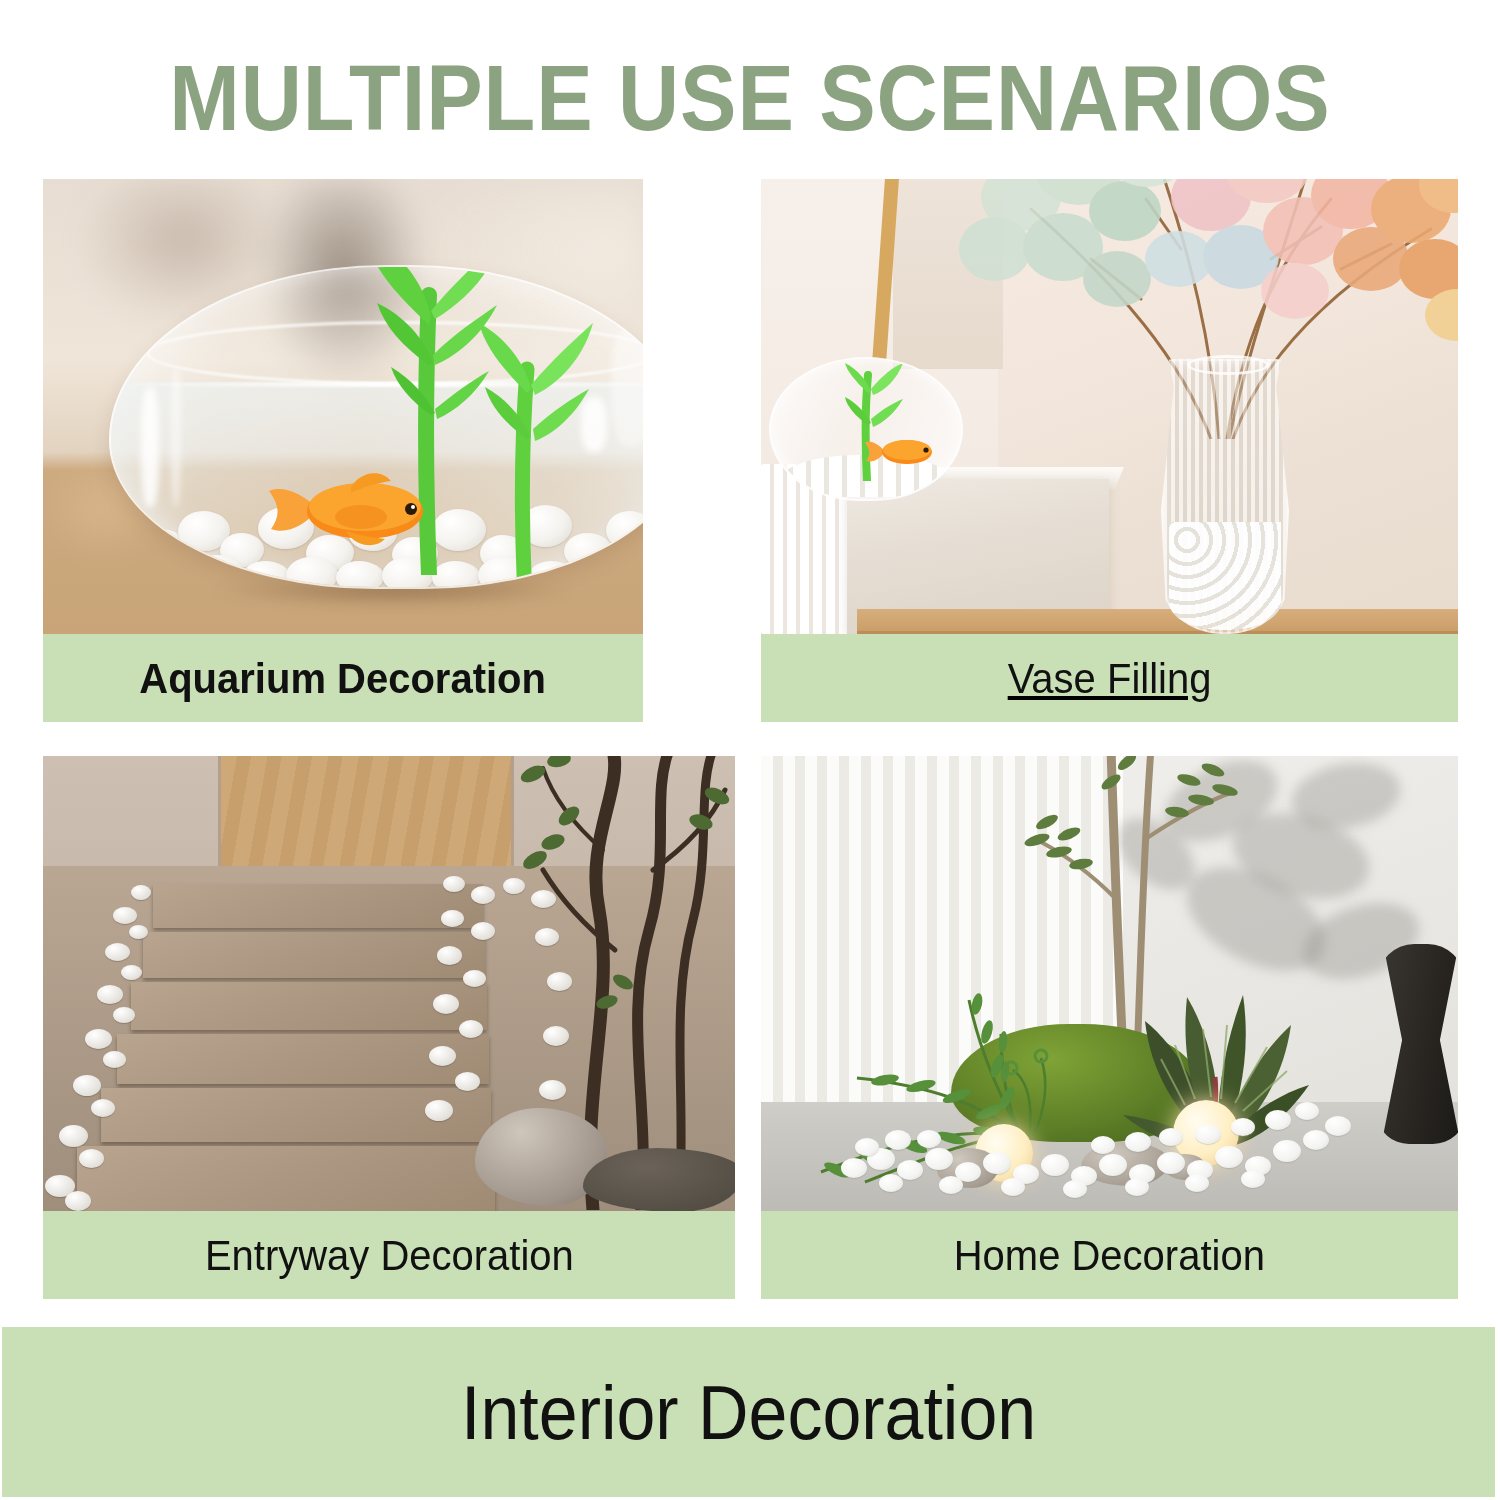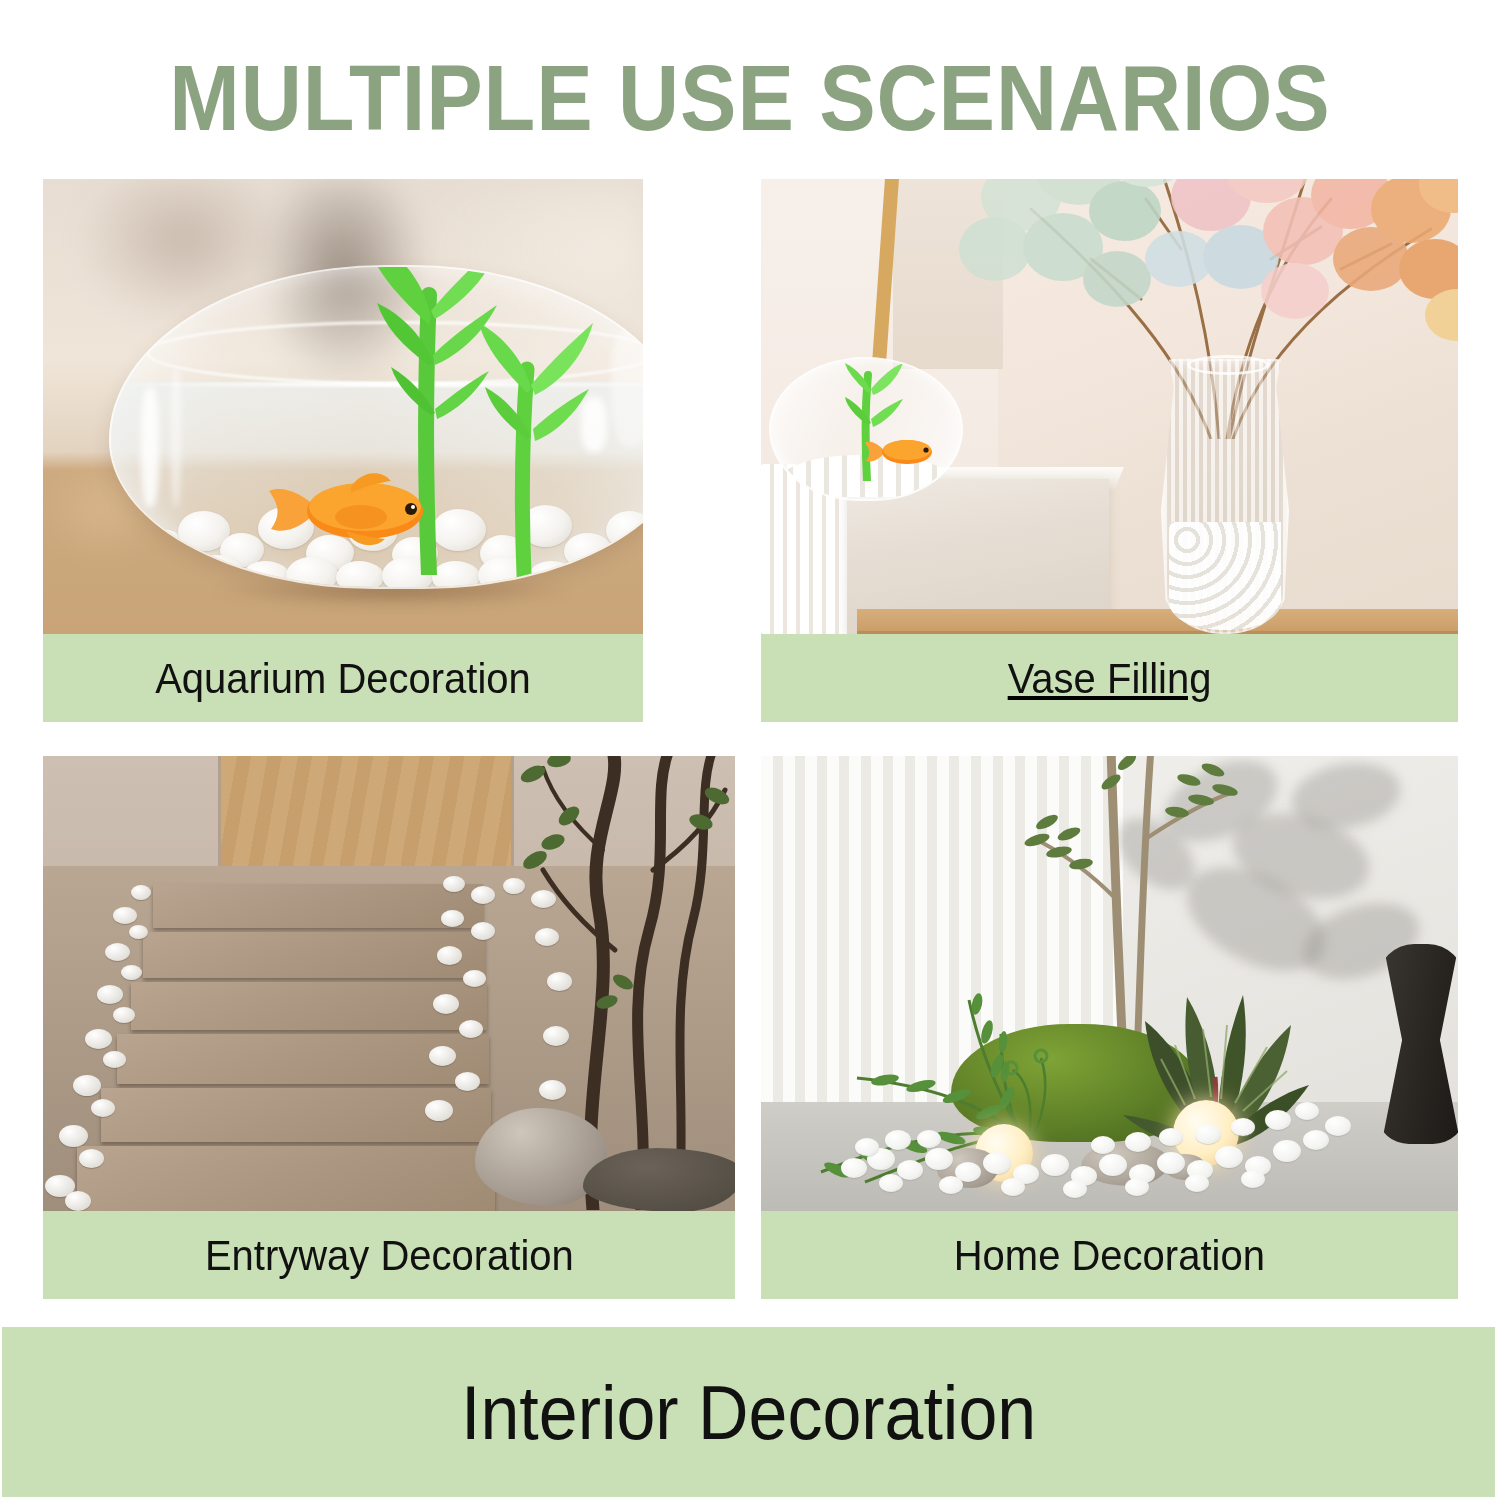--- a/index.html
+++ b/index.html
@@ -19,21 +19,21 @@
     letter-spacing:1px;
     line-height:1.05;
     color:#8CA381;
     transform:scaleX(0.92);
     transform-origin:center top;
     white-space:nowrap;
   }
   
   .grid{position:absolute;left:43px;top:179px;width:1415px;height:1131px;}
   .card{position:absolute;}
-  .card.c0{left:0px;   top:0px;   width:600px;}
+  .card.c0{left:0px;   top:0px;   width:600px;font-weight:bold;}
   .card.c1{left:718px; top:0px;   width:697px;text-decoration:underline;}
   .card.c2{left:0px;   top:577px; width:692px;}
   .card.c3{left:718px; top:577px; width:697px;}
 
   .photo{
     position:relative;width:100%;height:455px;
     overflow:hidden;background:#e9e2d8;
   }
   .caption{
     width:100%;height:88px;

